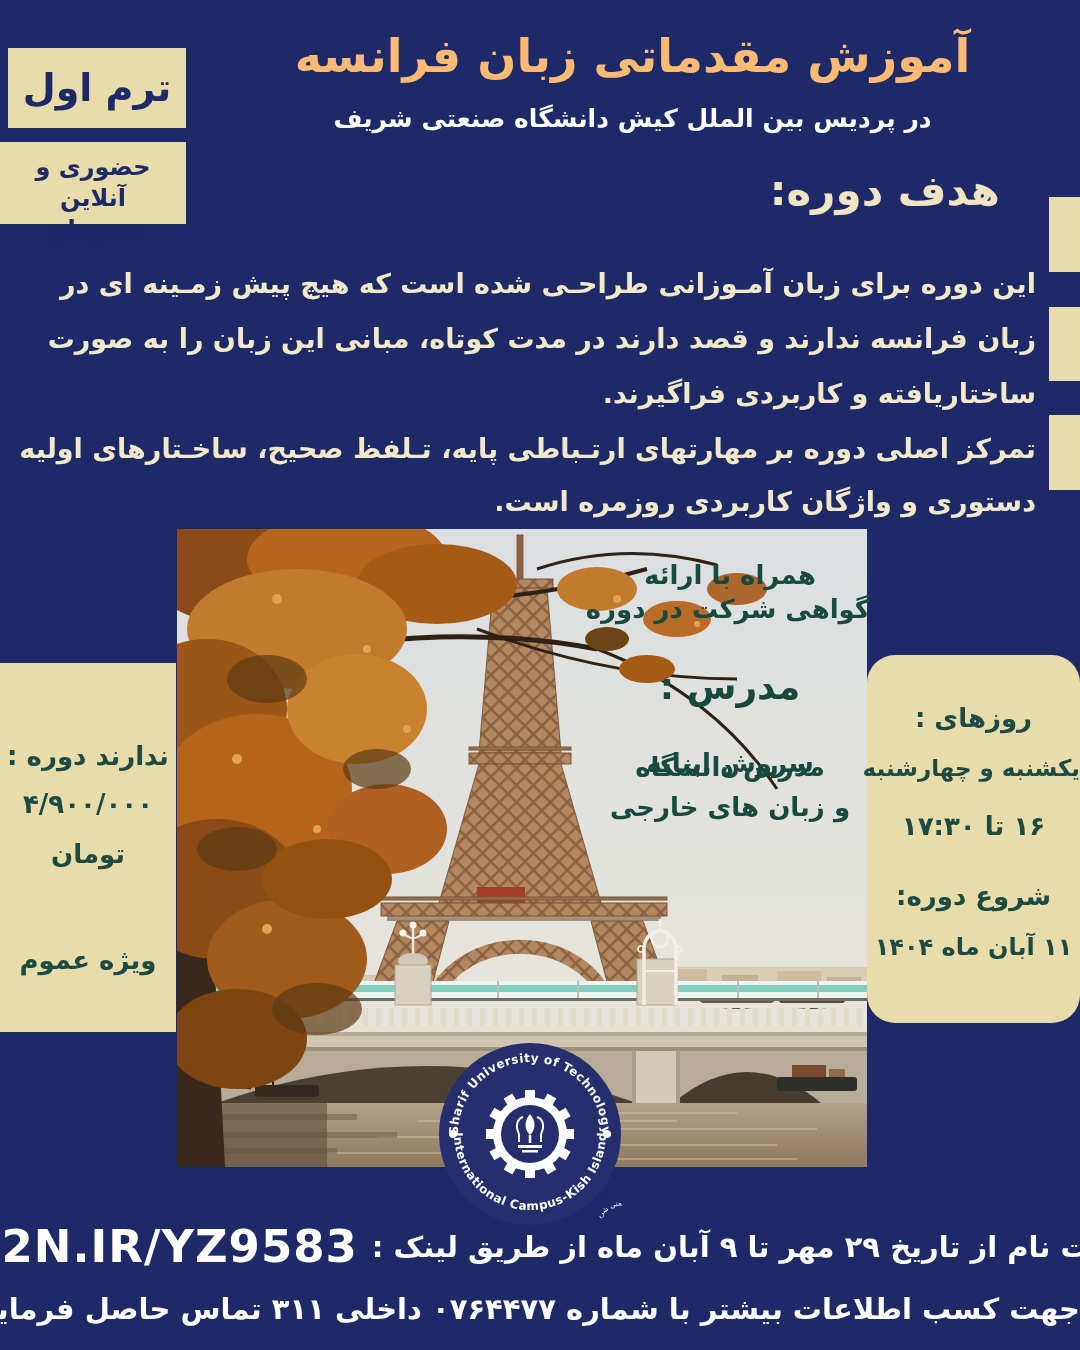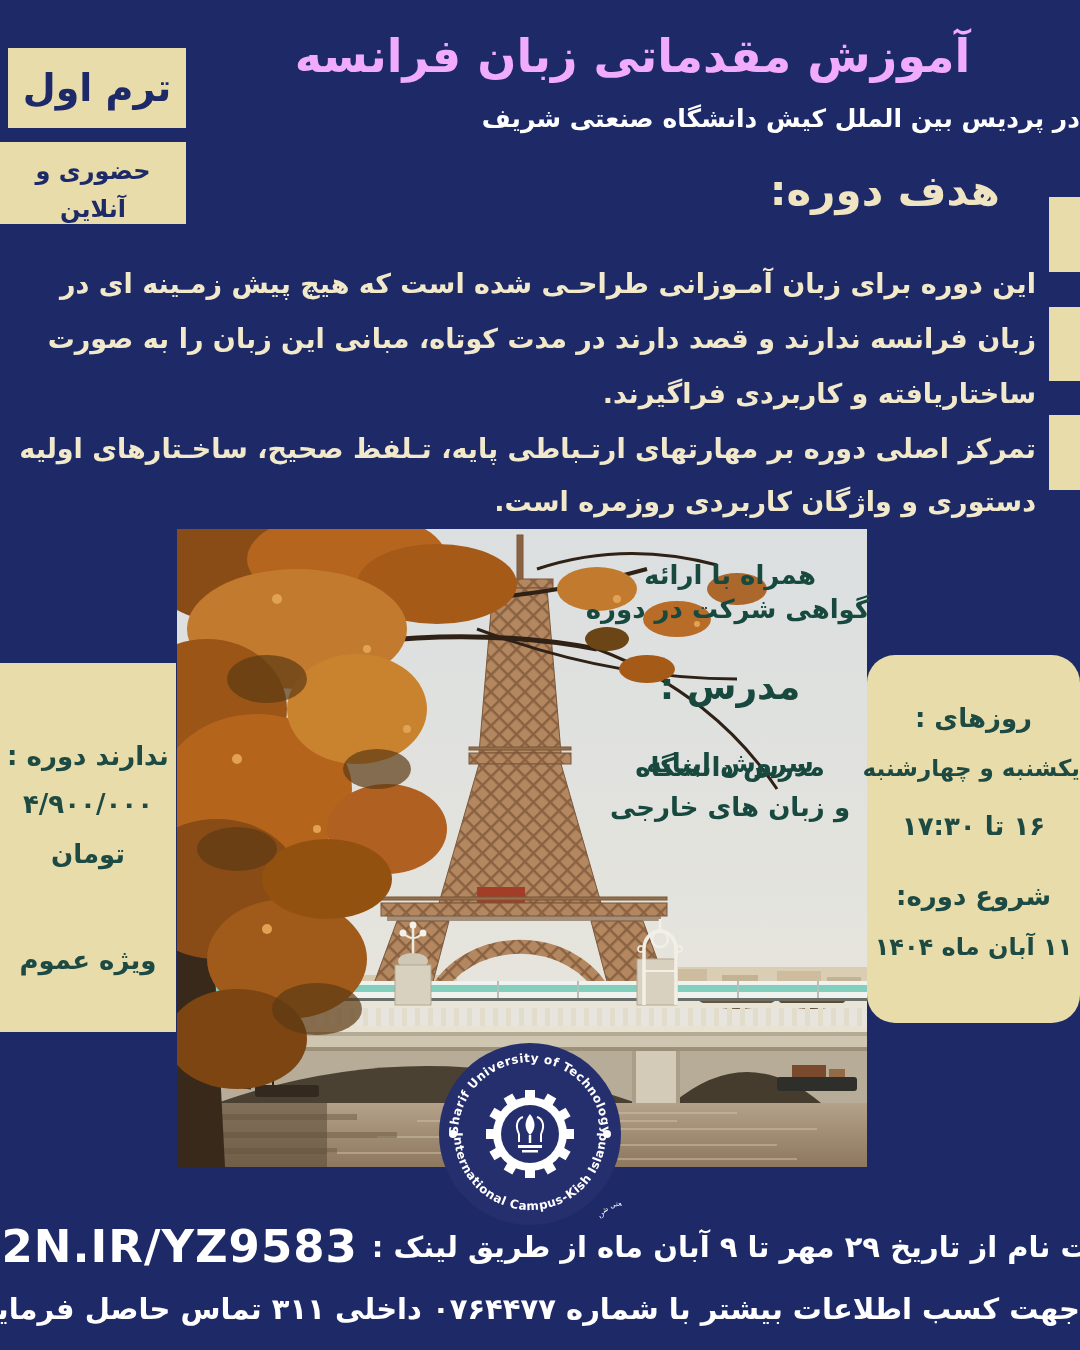--- a/index.html
+++ b/index.html
@@ -6,26 +6,26 @@
   *{box-sizing:border-box;}
   .poster{
     position:relative;width:1080px;height:1350px;overflow:hidden;
     background:#1e2a67;
     font-family:"DejaVu Sans",sans-serif;
     direction:rtl;
   }
   .abs{position:absolute;}
   
   .title{left:185px;top:28px;width:895px;text-align:center;
-    color:#f0abfc;font-size:46px;font-weight:bold;line-height:56px;white-space:nowrap;}
-  .subtitle{left:185px;top:104px;width:895px;text-align:right;
+    color:#fdba74;font-size:46px;font-weight:bold;line-height:56px;white-space:nowrap;}
+  .subtitle{left:185px;top:104px;width:895px;text-align:center;
     color:#ffffff;font-size:25px;font-weight:bold;white-space:nowrap;}
   .badge{background:#e8dcab;color:#1e2a67;font-weight:bold;text-align:center;}
   .badge-term{left:8px;top:48px;width:178px;height:80px;font-size:38px;line-height:80px;}
-  .badge-mode{left:0;top:142px;width:186px;height:82px;font-size:24px;line-height:38px;padding-top:10px;}
+  .badge-mode{left:0;top:142px;width:186px;height:82px;font-size:24px;line-height:31px;padding-top:10px;}
   
   .obj-heading{right:80px;top:166px;color:#f0e5c2;font-size:42px;font-weight:bold;white-space:nowrap;}
   .body-line{right:44px;color:#f2e9cb;font-size:27px;font-weight:bold;white-space:nowrap;text-align:right;margin-top:20px;}
   .deco-sq{right:0;width:31px;background:#e8dcab;}
   
   .photo{left:177px;top:529px;width:690px;height:638px;}
   .overlay{left:590px;width:280px;text-align:center;color:#17493e;font-weight:bold;white-space:nowrap;}
   .ov-26{font-size:26px;}
   .ov-big{font-size:36px;text-align:center;}
   

